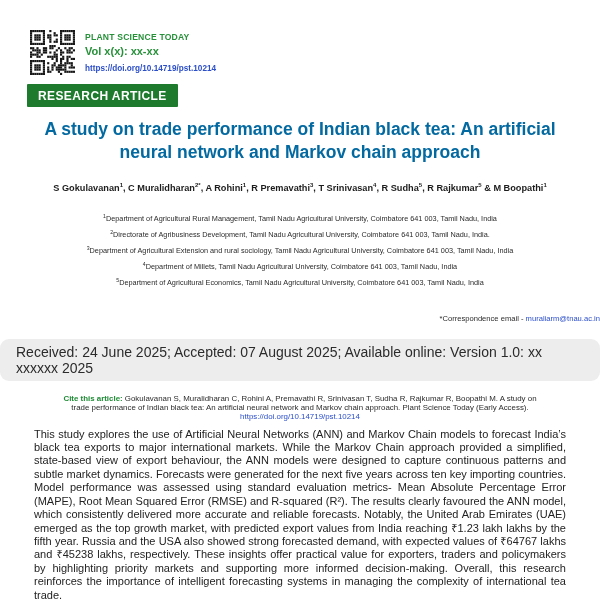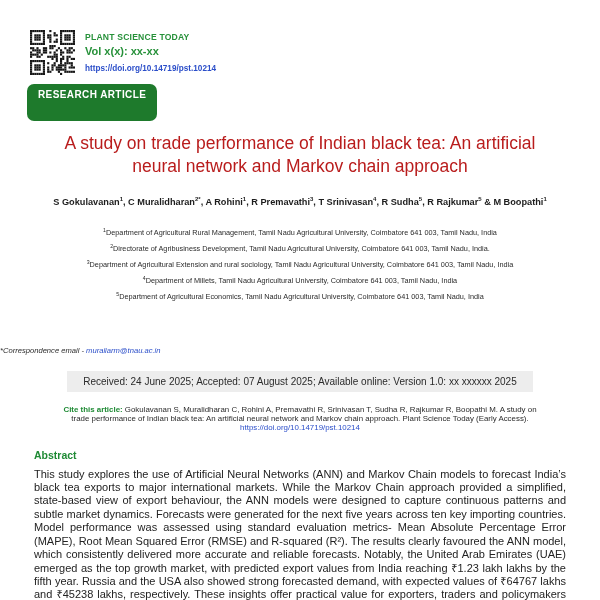--- a/index.html
+++ b/index.html
@@ -19,37 +19,37 @@
               margin-top:3px; text-decoration:none; cursor:pointer; }
   .masthead-right { text-align:right; }
   .eissn { color:#1f8c35; font-weight:bold; font-size:10.5px; margin-top:6px; }
   .icon-row { margin-top:10px; display:flex; justify-content:flex-end; align-items:center; gap:6px; }
   .oa svg { width:16px; height:23px; display:block; }
   .cm { cursor:pointer; }
   .cm svg { width:21px; height:21px; display:block; }
 
   
   .badge { display:inline-block; margin:9px 0 0 27px; background:#1e7a2c; color:#ffffff;
-           font-weight:bold; font-size:10px; letter-spacing:.4px; padding:5px 11px 21px;
-           border-radius:7px; }
+           font-weight:bold; font-size:12px; letter-spacing:.4px; padding:5px 11px 4px;
+           border-radius:1px; }
 
   
-  .title { width:520px; margin:11px auto 0; text-align:center; color:#b91c1c;
-           font-size:17.5px; line-height:23px; font-weight:normal; }
+  .title { width:520px; margin:11px auto 0; text-align:center; color:#0369a1;
+           font-size:17.5px; line-height:23px; font-weight:bold; }
   .authors { margin-top:18px; text-align:center; font-weight:bold; font-size:9.2px; color:#1d1d1d; }
   .authors sup { font-size:6px; }
 
   .affs { margin-top:17px; text-align:center; font-size:7.3px; color:#2b2b2b; line-height:13.5px; }
   .affs sup { font-size:5.2px; }
 
-  .corr { margin-top:42px; text-align:left; font-size:7.6px; color:#2b2b2b;font-style:italic; }
+  .corr { margin-top:24px; text-align:right; font-size:7.6px; color:#2b2b2b; }
   .email { color:#2b4ec9; text-decoration:none; cursor:pointer; }
 
   .dates { margin:16px auto 0; width:fit-content; background:#ededed; color:#2b2b2b;
-           font-size:10px; padding:5px 16px; }
+           font-size:14px; padding:5px 16px;border-radius:9px; }
 
   .cite { width:475px; margin:13px auto 0; text-align:center; font-size:7.9px;
           line-height:9px; color:#2b2b2b; }
   .cite-label { color:#1e8a34; font-weight:bold; }
   .cite-doi { display:block; color:#2b4ec9; text-decoration:none; cursor:pointer; margin-top:0; }
 
   
   .abstract { padding:0 34px; }
   .abstract h2 { margin-top:17px; color:#1e8a34; font-size:10.5px; font-weight:bold; }
   .abstract p.body { margin-top:7px; font-size:11px; line-height:13.4px;
@@ -307,18 +307,17 @@
       <div><sup>5</sup>Department of Agricultural Economics, Tamil Nadu Agricultural University, Coimbatore 641 003, Tamil Nadu, India</div>
     </div>
 
   <div class="corr"><span>*Correspondence email - </span><a class="email">muraliarm@tnau.ac.in</a></div>
 
   <div class="dates">Received: 24 June 2025; Accepted: 07 August 2025; Available online: Version 1.0: xx xxxxxx 2025</div>
 
   <div class="cite"><span class="cite-label">Cite this article: </span><span>Gokulavanan S, Muralidharan C, Rohini A, Premavathi R, Srinivasan T, Sudha R, Rajkumar R, Boopathi M. A study on trade performance of Indian black tea: An artificial neural network and Markov chain approach. Plant Science Today (Early Access).</span><a class="cite-doi">https://doi.org/10.14719/pst.10214</a></div>
 
   <section class="abstract">
-    <h2>Abstract</h2>
     <p class="body">This study explores the use of Artificial Neural Networks (ANN) and Markov Chain models to forecast India’s black tea exports to major international markets. While the Markov Chain approach provided a simplified, state-based view of export behaviour, the ANN models were designed to capture continuous patterns and subtle market dynamics. Forecasts were generated for the next five years across ten key importing countries. Model performance was assessed using standard evaluation metrics- Mean Absolute Percentage Error (MAPE), Root Mean Squared Error (RMSE) and R-squared (R²). The results clearly favoured the ANN model, which consistently delivered more accurate and reliable forecasts. Notably, the United Arab Emirates (UAE) emerged as the top growth market, with predicted export values from India reaching ₹1.23 lakh lakhs by the fifth year. Russia and the USA also showed strong forecasted demand, with expected values of ₹64767 lakhs and ₹45238 lakhs, respectively. These insights offer practical value for exporters, traders and policymakers by highlighting priority markets and supporting more informed decision-making. Overall, this research reinforces the importance of intelligent forecasting systems in managing the complexity of international tea trade.</p>
     <p class="kw"><span class="kw-label">Squared: </span><span>artificial neural network; black tea; export forecasting; Markov chain; predictive modelling.</span></p>
   </section>
 
 </div>
 
 </body></html>

